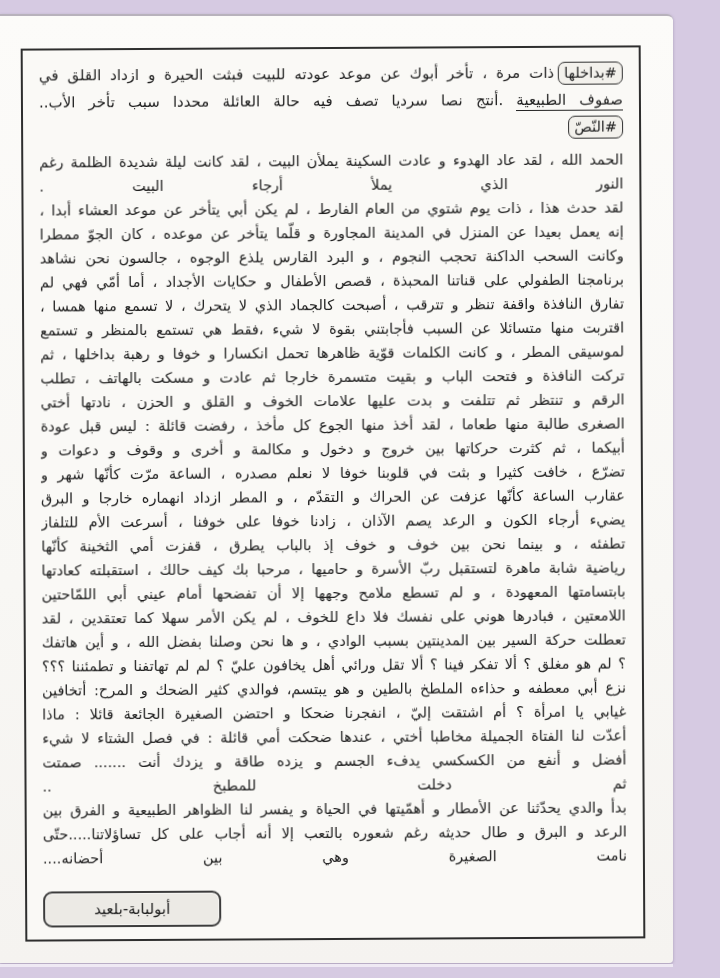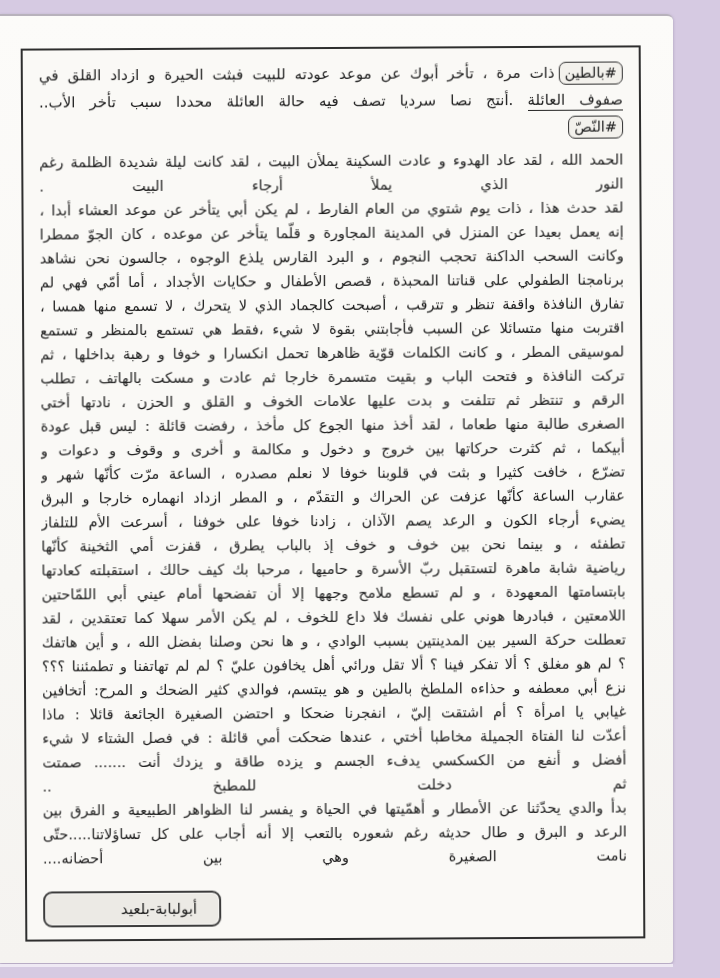--- a/index.html
+++ b/index.html
@@ -63,35 +63,35 @@
     word-spacing:1px;
   }
   .stamp{
     position:absolute;left:16px;bottom:12px;
     min-width:130px;
     border:2px solid #3c3c3c;border-radius:9px;
     background:#eceae5;
     box-shadow:inset 0 0 0 1px rgba(255,255,255,.5);
     padding:7px 22px;
     font-size:15px;color:#1c1c1c;
-    direction:rtl;
+    text-align:center;direction:rtl;
   }
 </style>
 </head>
 <body>
 
 <div class="paper">
   <div class="frame">
 
     <div class="hline">
-      <span class="tag"><span>#بالطين</span></span><span>ذات مرة ، تأخر أبوك عن موعد عودته للبيت فبثت الحيرة و ازداد القلق في</span>
+      <span class="tag"><span>#بداخلها</span></span><span>ذات مرة ، تأخر أبوك عن موعد عودته للبيت فبثت الحيرة و ازداد القلق في</span>
     </div>
 
     <div class="hline">
-      <span class="uline">صفوف العائلة</span><span> .أنتج نصا سرديا تصف فيه حالة العائلة محددا سبب تأخر الأب..</span>
+      <span class="uline">صفوف الطبيعية</span><span> .أنتج نصا سرديا تصف فيه حالة العائلة محددا سبب تأخر الأب..</span>
     </div>
 
     <div class="tagline">
       <span class="tag"><span>#النّصّ</span></span>
     </div>
 
     <div class="body-lines">
         <div class="line">الحمد الله ، لقد عاد الهدوء و عادت السكينة يملأن البيت ، لقد كانت ليلة شديدة الظلمة رغم</div>
         <div class="line">النور الذي يملأ أرجاء البيت .</div>
         <div class="line">لقد حدث هذا ، ذات يوم شتوي من العام الفارط ، لم يكن أبي يتأخر عن موعد العشاء أبدا ،</div>

